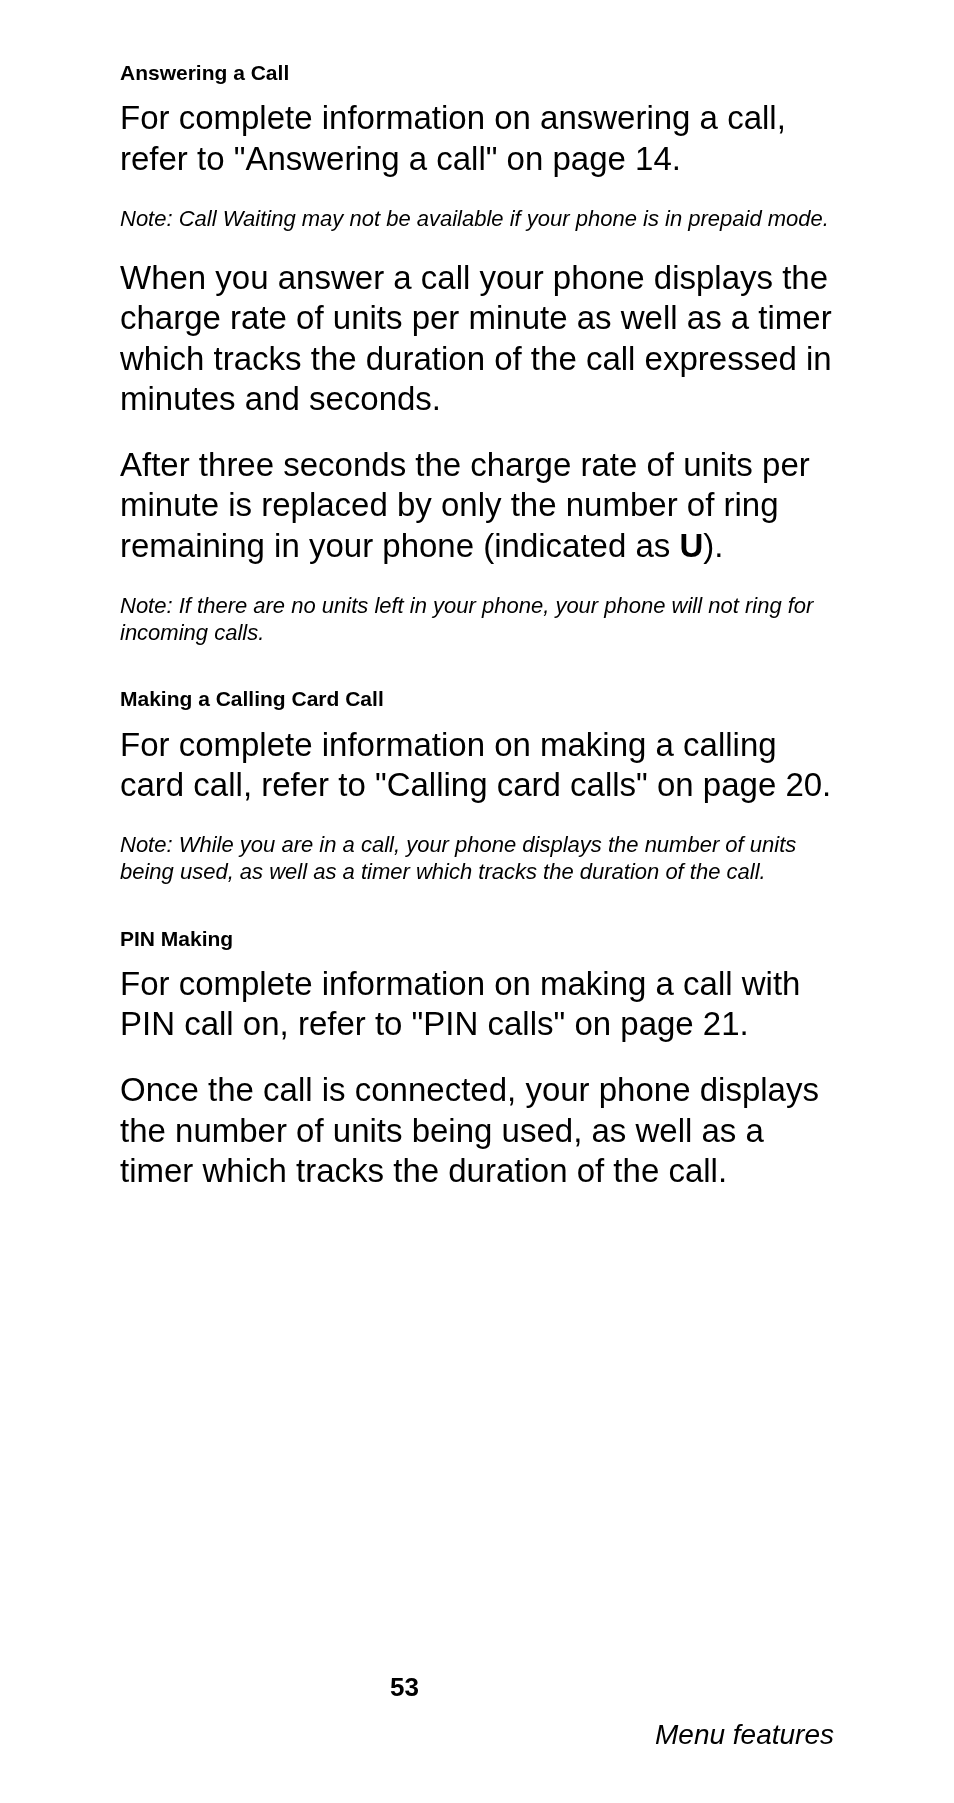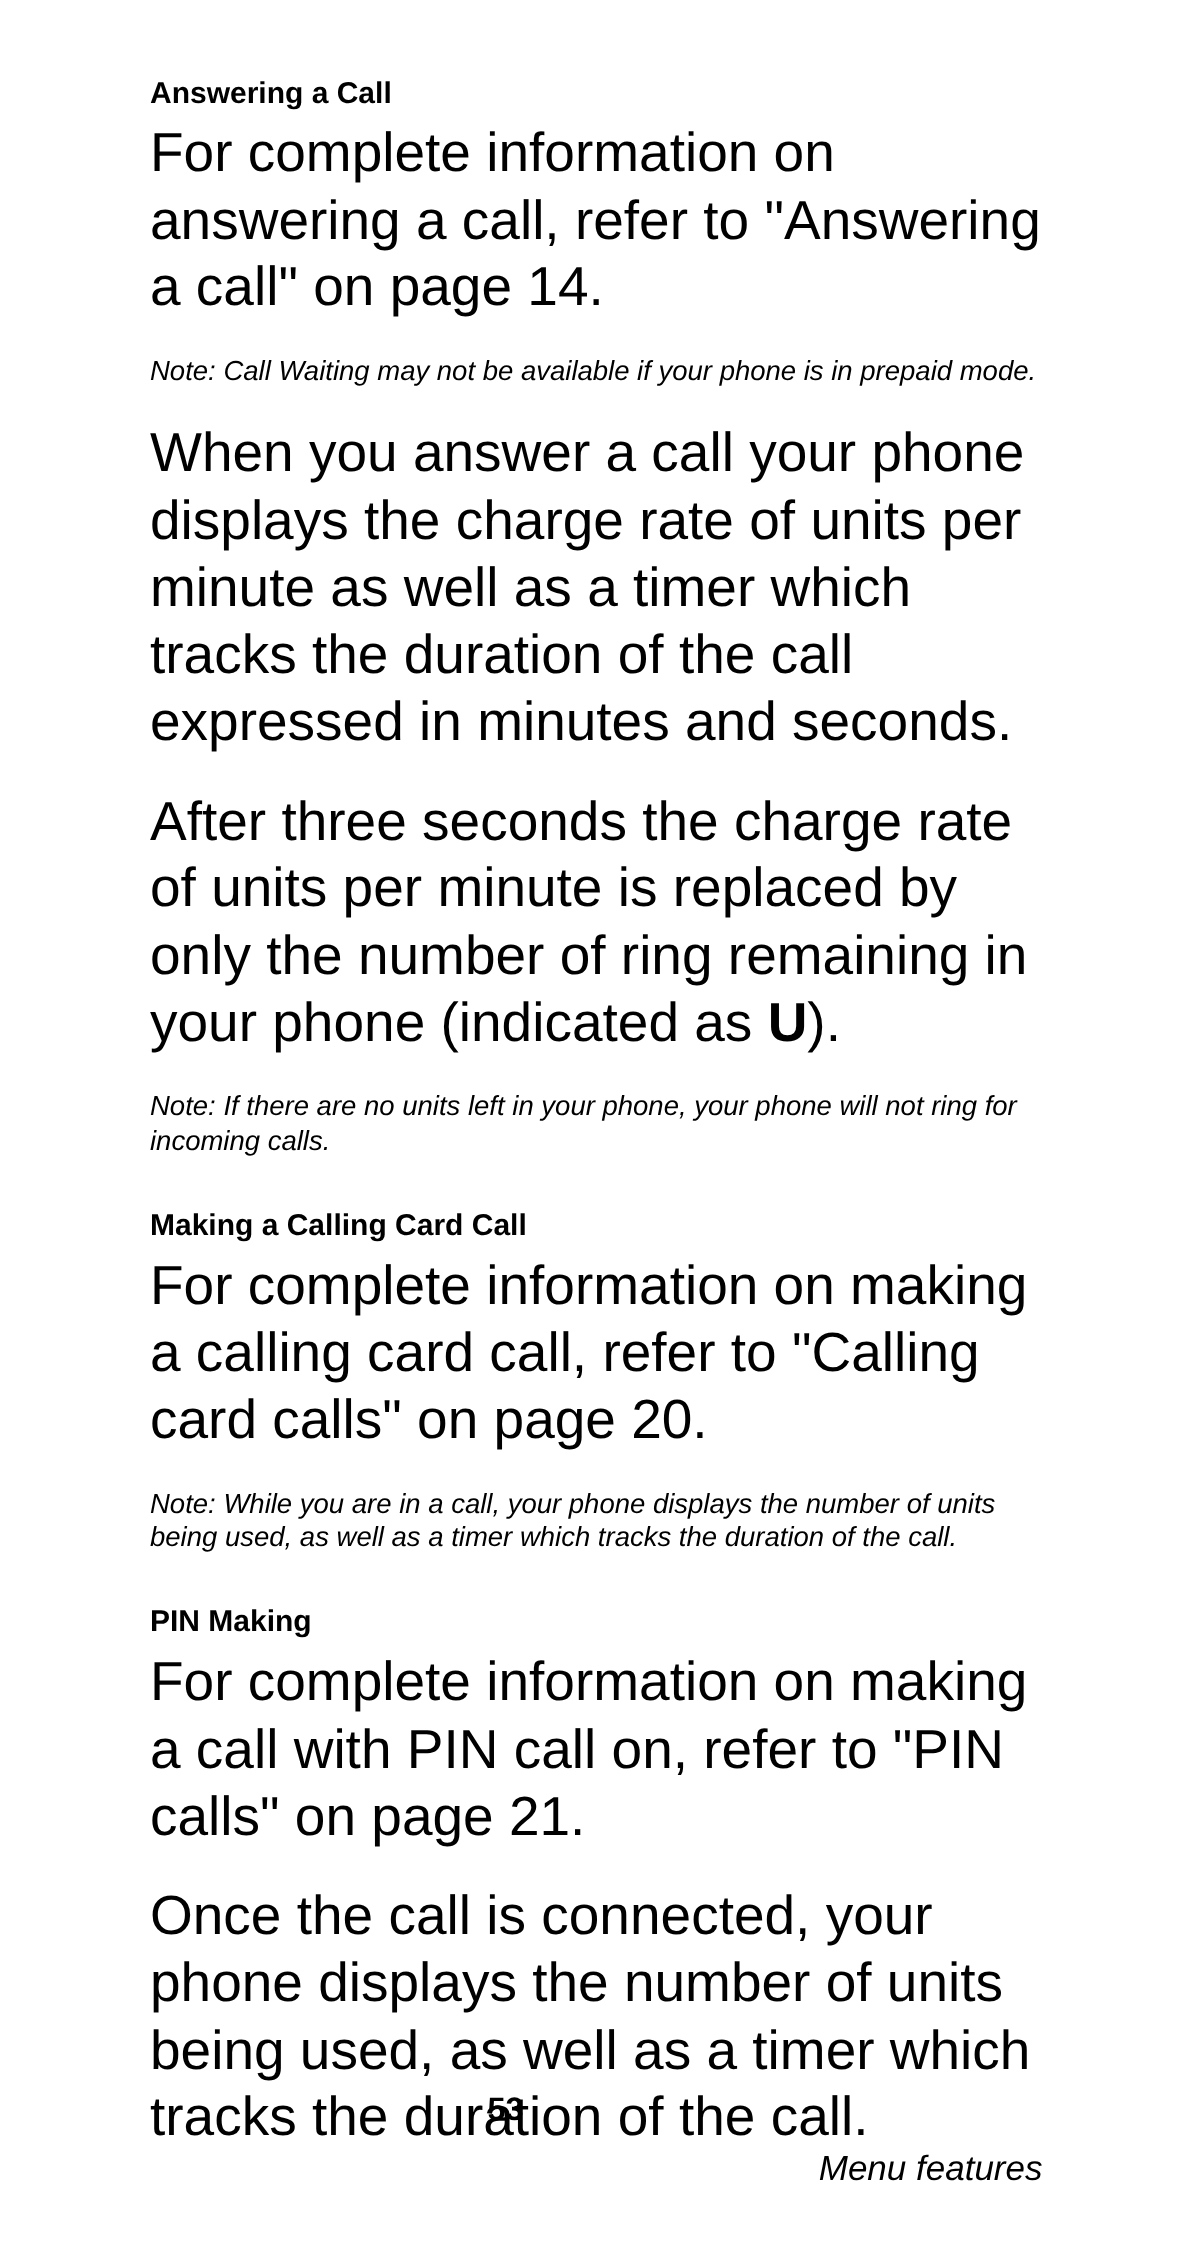--- a/index.html
+++ b/index.html
@@ -14,29 +14,29 @@
   }
   .page {
     box-sizing: border-box;
     padding: 60px 120px 60px 120px;
     width: 954px;
     height: 1803px;
     position: relative;
   }
   .heading {
     font-weight: 700;
-    font-size: 24px;
+    font-size: 21px;
     line-height: 1.25;
     margin: 0 0 6px 0;
   }
   .body {
     font-weight: 400;
-    font-size: 44px;
+    font-size: 33px;
     line-height: 1.22;
-    margin: 0 0 26px 0;
+    margin: 12px 0 26px 0;
   }
   .note {
     font-style: italic;
     font-weight: 400;
     font-size: 22px;
     line-height: 1.24;
     margin: 0 0 26px 0;
   }
   .note-label {
     font-style: italic;

